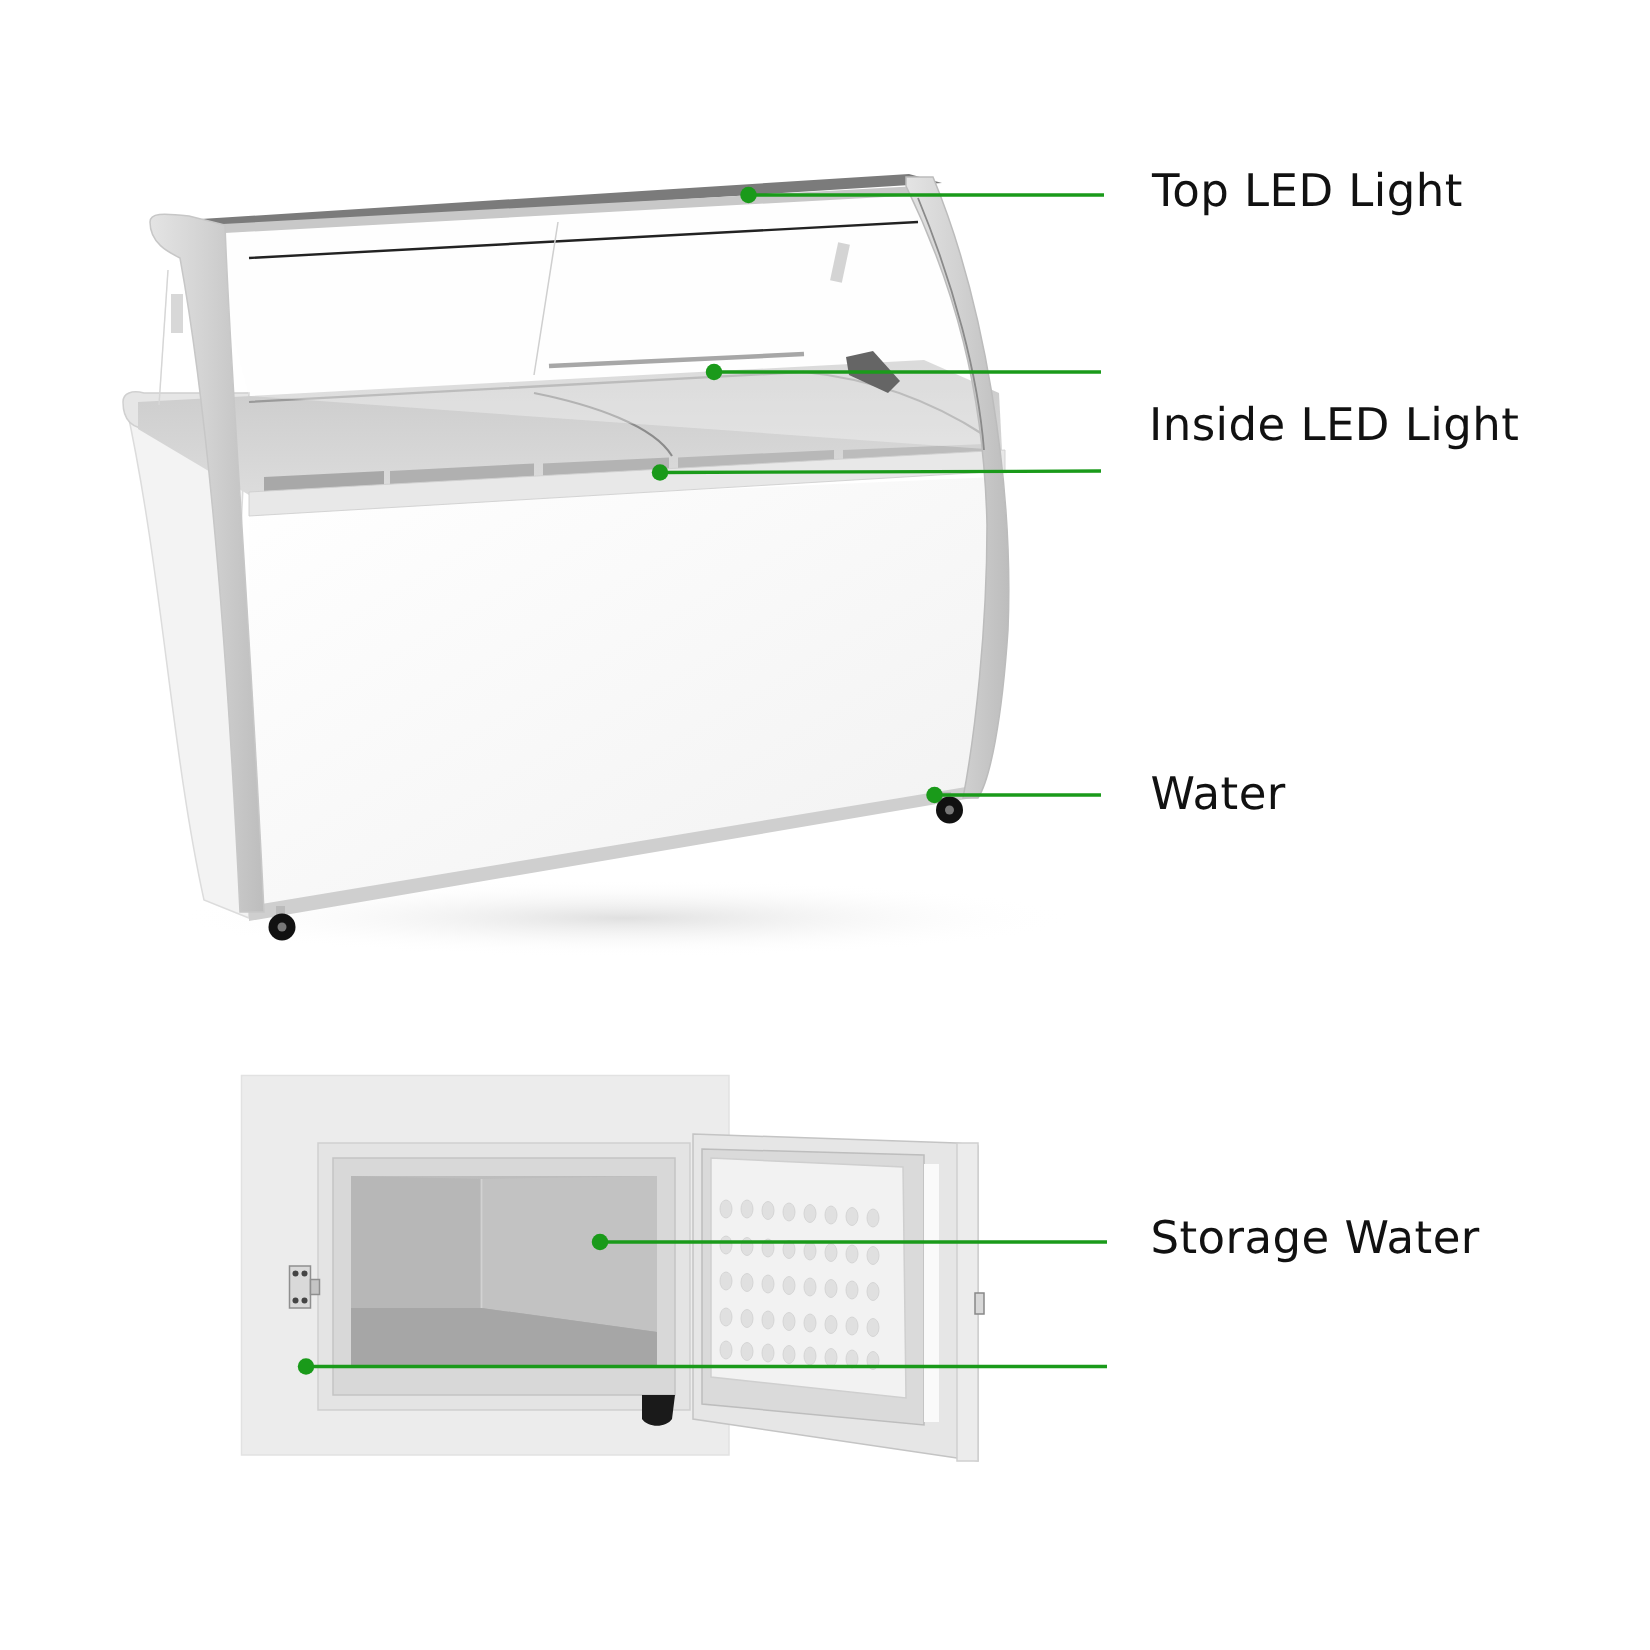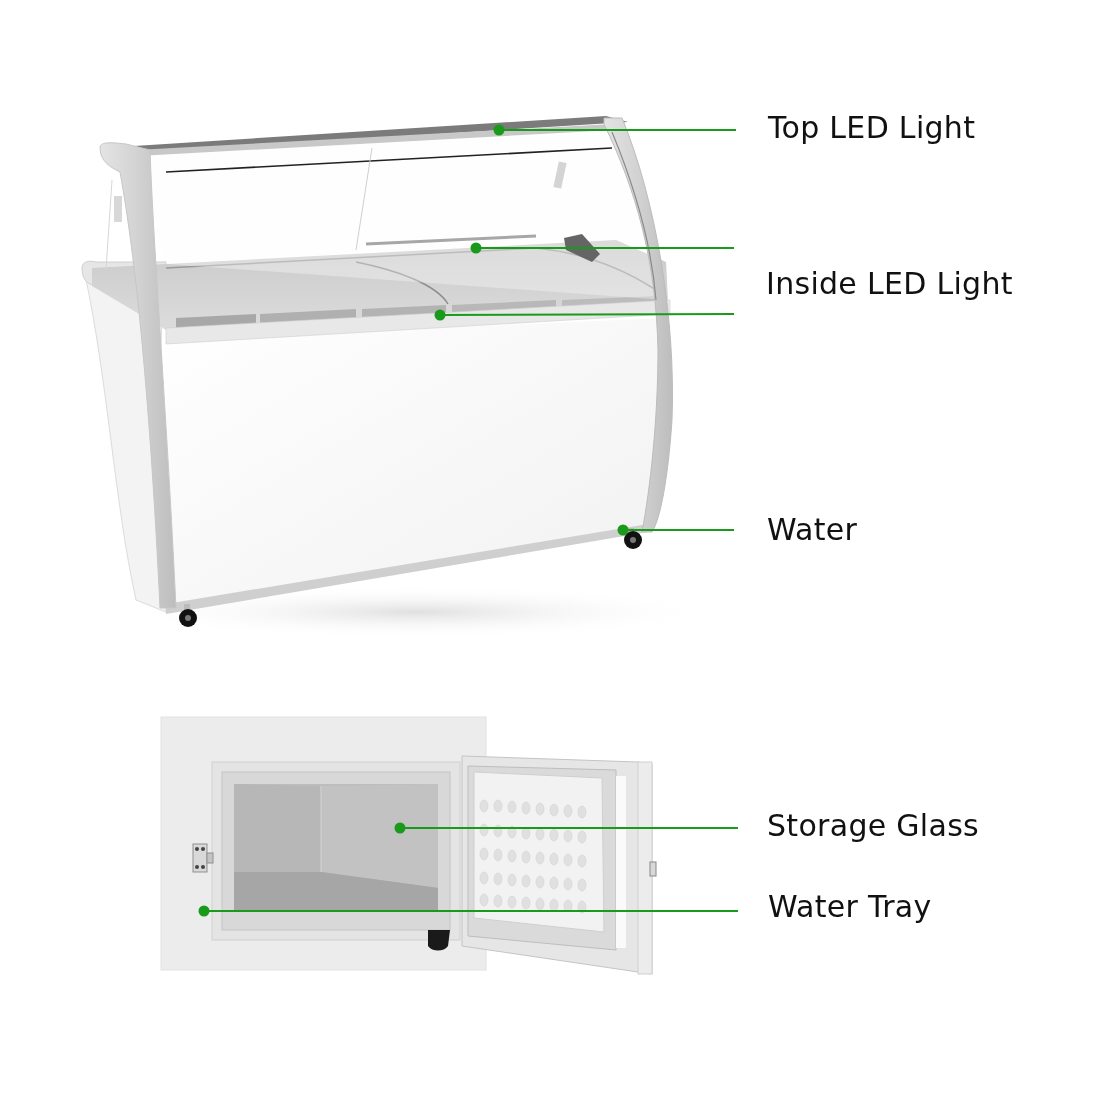--- a/index.html
+++ b/index.html
@@ -207,15 +207,14 @@
           <circle cx="188" cy="911" r="5.5" stroke="none"></circle>
         </g>
     </g>
   </svg>
 
   <div class="label" style="left:752px; top:108px;">Top LED Light</div>
   <div class="label" style="left:750px; top:228px;margin-top:36px;">Inside LED Light</div>
   <div class="label two-line" style="left:752px; top:292px;">
   </div>
   <div class="label" style="left:751px; top:510px;">Water</div>
-  <div class="label" style="left:751px; top:806px;">Storage Glass</div>
-  <div class="label" style="left:752px; top:887px;">Water Tray</div>
+  <div class="label" style="left:751px; top:806px;">Storage Water</div>
 </div>
 
 </body></html>

